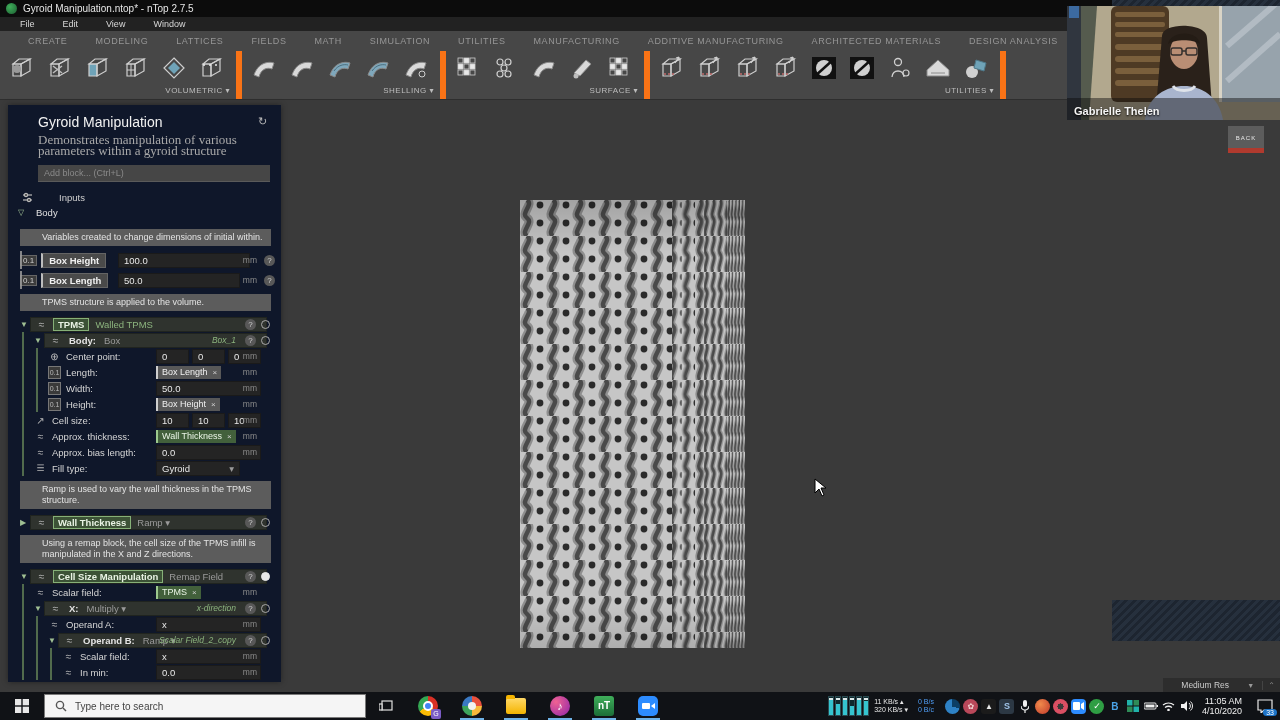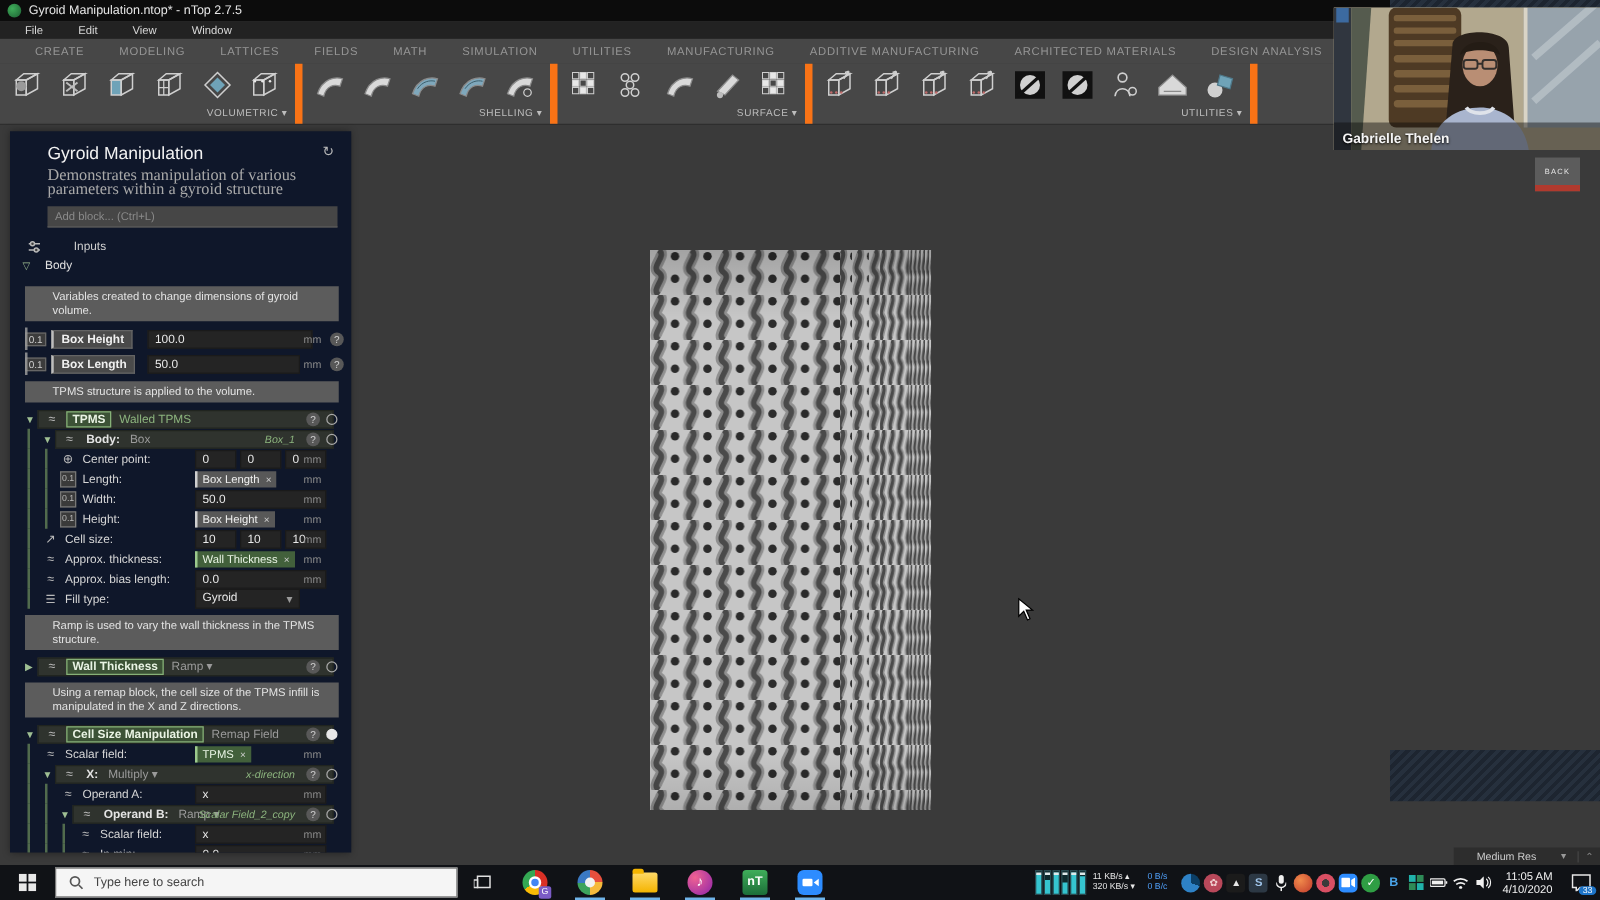--- a/index.html
+++ b/index.html
@@ -418,21 +418,21 @@
           <circle cx="7" cy="8" r="1.6" fill="#3e3e3e"></circle>
         </g>
     </svg>
     <span>Inputs</span>
   </div>
   <div id="body-row">
     <span class="chev">▽</span>
     <span>Body</span>
   </div>
   <div id="rows">
-      <div class="note">Variables created to change dimensions of gyroid volume.</div>
+      <div class="note">Variables created to change dimensions of initial within.</div>
       <div class="prow vrow" style="padding-left: 12px;">
         <span class="guide" style="left: 12px; background: rgb(154, 154, 154);"></span>
         <span class="vbadge">0.1</span>
         <span class="vlabel">Box Height</span>
         <span class="valcol" style="left: 110px;">
           <span class="pinput" style="width: 132px;">100.0</span>
         </span>
         <span class="unit">mm</span>
         <span class="helpc" style="right: 6px;">?</span>
       </div>

